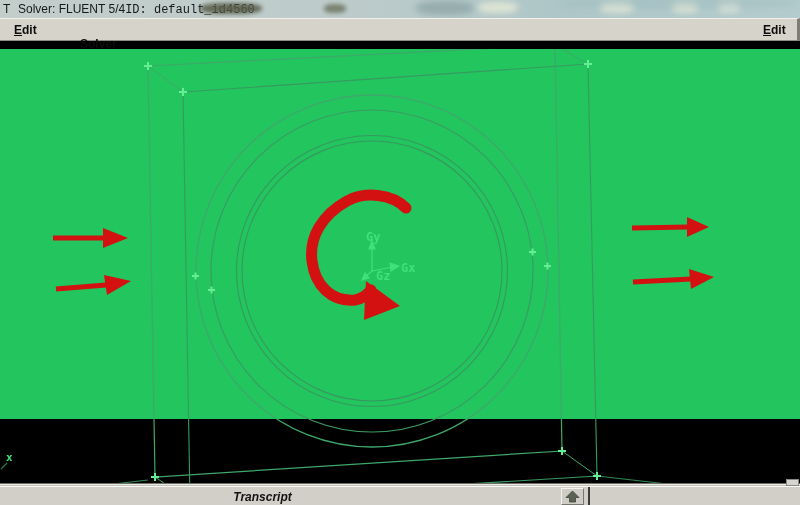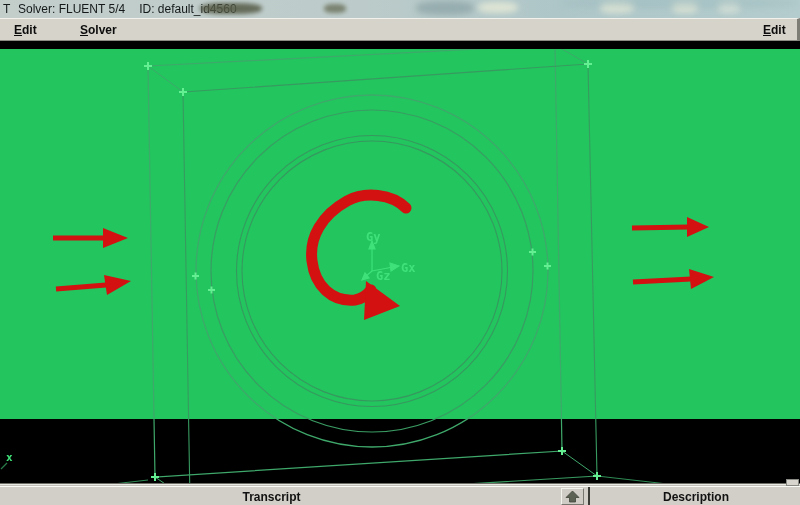--- a/index.html
+++ b/index.html
@@ -8,21 +8,21 @@
     font-family:"Liberation Sans", sans-serif;background:#000;
   }
   
   .titlebar{
     position:absolute;left:0;top:0;width:800px;height:18px;
     background:linear-gradient(90deg,#c3cecb 0%,#bccbca 45%,#aec6c8 70%,#b4cccd 100%);
     overflow:hidden;
   }
   .tb-frag{position:absolute;left:3px;top:2px;font-size:12px;color:#15191a;}
   .tb-main{position:absolute;left:18px;top:2px;font-size:12px;color:#15191a;}
-  .tb-id{margin-left:14px;}
+  .tb-id{font-family:Liberation Mono, monospace;}
   .blob{position:absolute;border-radius:40%;filter:blur(2px);}
   
   .menubar{
     position:absolute;left:0;top:18px;width:800px;height:23px;
     background:#d6d3cb;border-top:1px solid #f2f1ec;border-bottom:1px solid #8a8a82;
     box-sizing:border-box;border-right:3px solid #7d7d76;
   }
   .menu-item{
     display:inline-block;position:absolute;top:4px;
     font-size:12px;font-weight:bold;color:#0c0c0c;cursor:default;
@@ -34,21 +34,21 @@
   }
   .viewport svg{position:absolute;left:0;top:0;}
   
   .bottombar{
     position:absolute;left:0;top:483px;width:800px;height:22px;
     background:linear-gradient(#6d6d66 0,#6d6d66 1px,#e9e9e3 1px,#e9e9e3 2px,#c4c1ba 2px,#c4c1ba 3px,#fafaf6 3px,#fafaf6 4px,#d2cfc8 4px);
   }
   .pane-label{
     position:absolute;top:7px;font-size:12px;font-weight:bold;color:#121212;text-align:center;
   }
-  .transcript-label{left:9px;width:525px;}
+  .transcript-label{left:0;width:525px;font-style:italic;}
   .description-label{left:592px;width:208px;}
   .raise-btn{
     position:absolute;left:561px;top:5px;width:23px;height:17px;
     background:#cfccc5;border-top:1px solid #f4f4ef;border-left:1px solid #f4f4ef;
     border-right:1px solid #77776f;border-bottom:1px solid #77776f;
     box-sizing:border-box;padding:0;cursor:pointer;
   }
   .pane-divider{
     position:absolute;left:588px;top:4px;width:2px;height:18px;background:#3c3c37;
   }
@@ -69,21 +69,21 @@
   <div class="blob" style="left:416px;top:1px;width:58px;height:14px;background:#93aaac;opacity:.9;filter:blur(3px);"></div>
   <div class="blob" style="left:478px;top:2px;width:40px;height:11px;background:#e3e8d6;opacity:.9;filter:blur(3px);"></div>
   <div class="blob" style="left:600px;top:2px;width:34px;height:11px;background:#e6ead8;opacity:.85;filter:blur(3px);"></div>
   <div class="blob" style="left:672px;top:2px;width:26px;height:11px;background:#e6ead8;opacity:.8;filter:blur(3px);"></div>
   <div class="blob" style="left:718px;top:2px;width:22px;height:11px;background:#dfe6da;opacity:.8;filter:blur(3px);"></div>
   <div class="blob" style="left:560px;top:0px;width:240px;height:6px;background:#8fb2b6;opacity:.55;filter:blur(4px);"></div>
 </div>
 
 <div class="menubar">
   <div class="menu-item" style="left:14px;">Edit</div>
-  <div class="menu-item" style="left:80px;">Solver</div>
+  <div class="menu-item" style="left:80px;margin-top:14px;">Solver</div>
   <div class="menu-item" style="left:763px;">Edit</div>
 </div>
 
 <div class="viewport">
   <svg width="800" height="442" viewBox="0 0 800 442">
 
     <g stroke="#3fa86b" stroke-width="1.2" fill="none">
       <polygon points="148,17 555,-4 562,402 155,428"></polygon>
     </g>
 
@@ -170,15 +170,14 @@
 </div>
 
 <div class="bottombar">
   <div class="pane-label transcript-label">Transcript</div>
   <button class="raise-btn" title="">
     <svg width="21" height="15" viewBox="0 0 21 15">
       <polygon points="10.5,2 17,8.5 13.5,8.5 13.5,13 7.5,13 7.5,8.5 4,8.5" fill="#5c6253" stroke="#3f443a" stroke-width="0.8"></polygon>
     </svg>
   </button>
   <div class="pane-divider"></div>
-  <div class="pane-label description-label">Description</div>
 </div>
 <div class="corner-chip"></div>
 
 </body></html>

